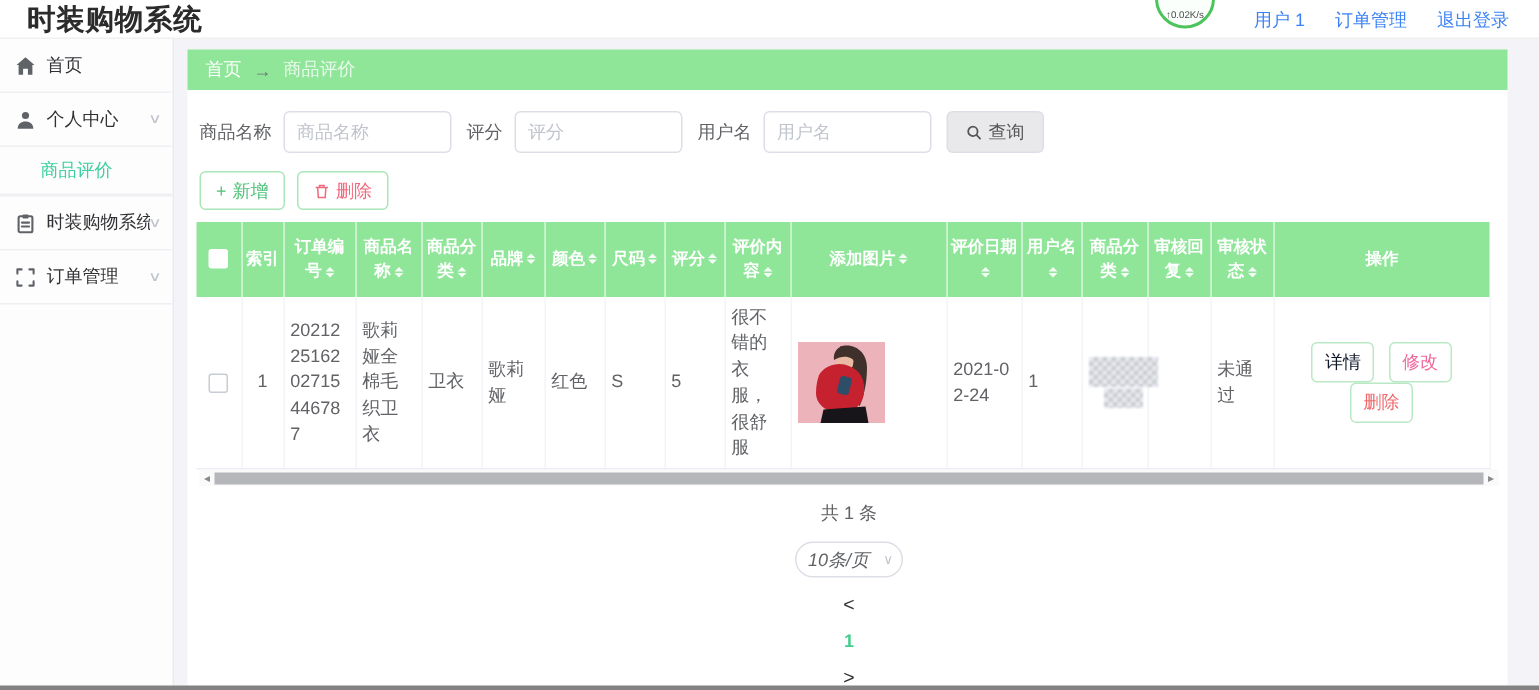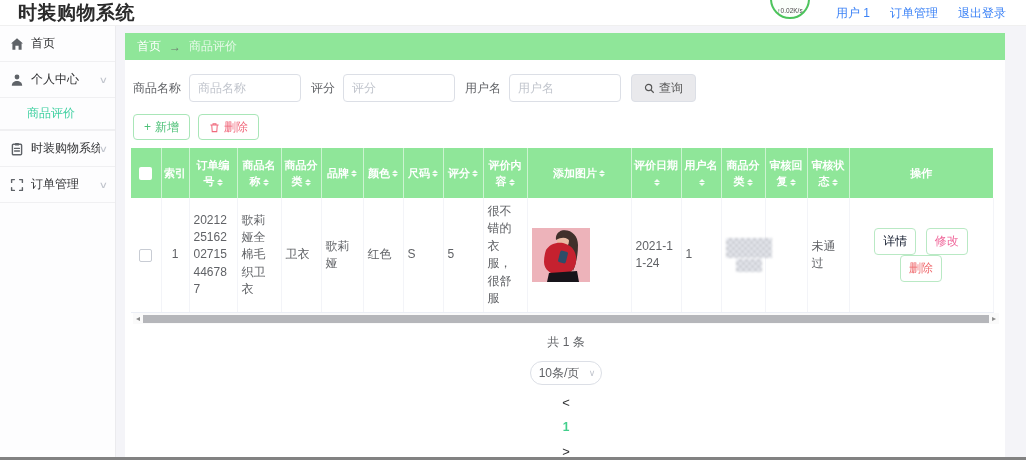--- a/index.html
+++ b/index.html
@@ -92,21 +92,21 @@
 
   
   .hscroll { margin:0 0 0 2px; width:866px; height:11px; display:flex; align-items:center; background:#fafafa; }
   .hs-arrow { font-size:8px; color:#8a8a8a; width:10px; text-align:center; flex:none; cursor:pointer; line-height:11px; }
   .hs-thumb { flex:1; height:8px; background:#b5b6ba; cursor:pointer; }
 
   
   .pagination { margin-top:10px; display:flex; justify-content:center; align-items:center; gap:10px;
     font-size:12px; color:#606266;flex-direction:column; }
   .pg-size { position:relative; border:1px solid #dcdfe6; border-radius:12px; height:24px; line-height:22px;
-    padding:0 22px 0 8px; color:#606266; cursor:pointer; background:#fff; }
+    padding:0 22px 0 8px; color:#606266; cursor:pointer; background:#fff;font-style:italic; }
   .pg-size .chev { position:absolute; right:6px; top:0; font-size:9px; color:#c0c4cc; }
   .pg-arrow { color:#303133; font-size:13px; cursor:pointer; padding:0 2px; }
   .pg-cur { color:#42cf8c; font-weight:bold; padding:0 4px; cursor:pointer; }
   .pg-jump input { width:30px; height:24px; border:1px solid #dcdfe6; border-radius:4px; text-align:center;
     font-size:12px; color:#606266; outline:none; }
   .pg-jump { display:flex; align-items:center; gap:6px; }
 
   .bottom-strip { position:absolute; left:0; bottom:0; width:1026px; height:3px; background:#828282; }
 </style>
 </head>
@@ -268,21 +268,21 @@
               <svg class="pimg" viewBox="0 0 58 54" preserveAspectRatio="none">
                 <rect width="58" height="54" fill="#edb3ba"></rect>
                 <path d="M28 3 C38 0 46 7 46 17 C46 27 44 36 41 43 L36 28 C34 20 31 10 28 3 Z" fill="#40302b"></path>
                 <ellipse cx="31" cy="13" rx="6" ry="7" fill="#e9bba4"></ellipse>
                 <path d="M24 12 C23 5 29 1 34 3 C38 5 40 9 39 14 C36 10 31 8 24 12 Z" fill="#40302b"></path>
                 <path d="M14 22 C18 15 28 13 34 16 C42 19 45 26 44 34 C43 42 38 46 30 47 C20 48 12 42 12 34 C12 29 13 25 14 22 Z" fill="#c5212f"></path>
                 <rect x="27" y="23" width="8" height="12" rx="2" fill="#2e4d68" transform="rotate(14 31 29)"></rect>
                 <path d="M17 45 L45 43 L47 54 L15 54 Z" fill="#17141a"></path>
               </svg>
             </td>
-            <td>2021-11-24</td>
+            <td>2021-02-24</td>
             <td>1</td>
             <td>
               <div class="mosaic">
                 <div class="mz mz1"></div>
                   <div class="mz mz2"></div>
               </div>
             </td>
             <td></td>
             <td>未通过</td>
             <td class="c">

